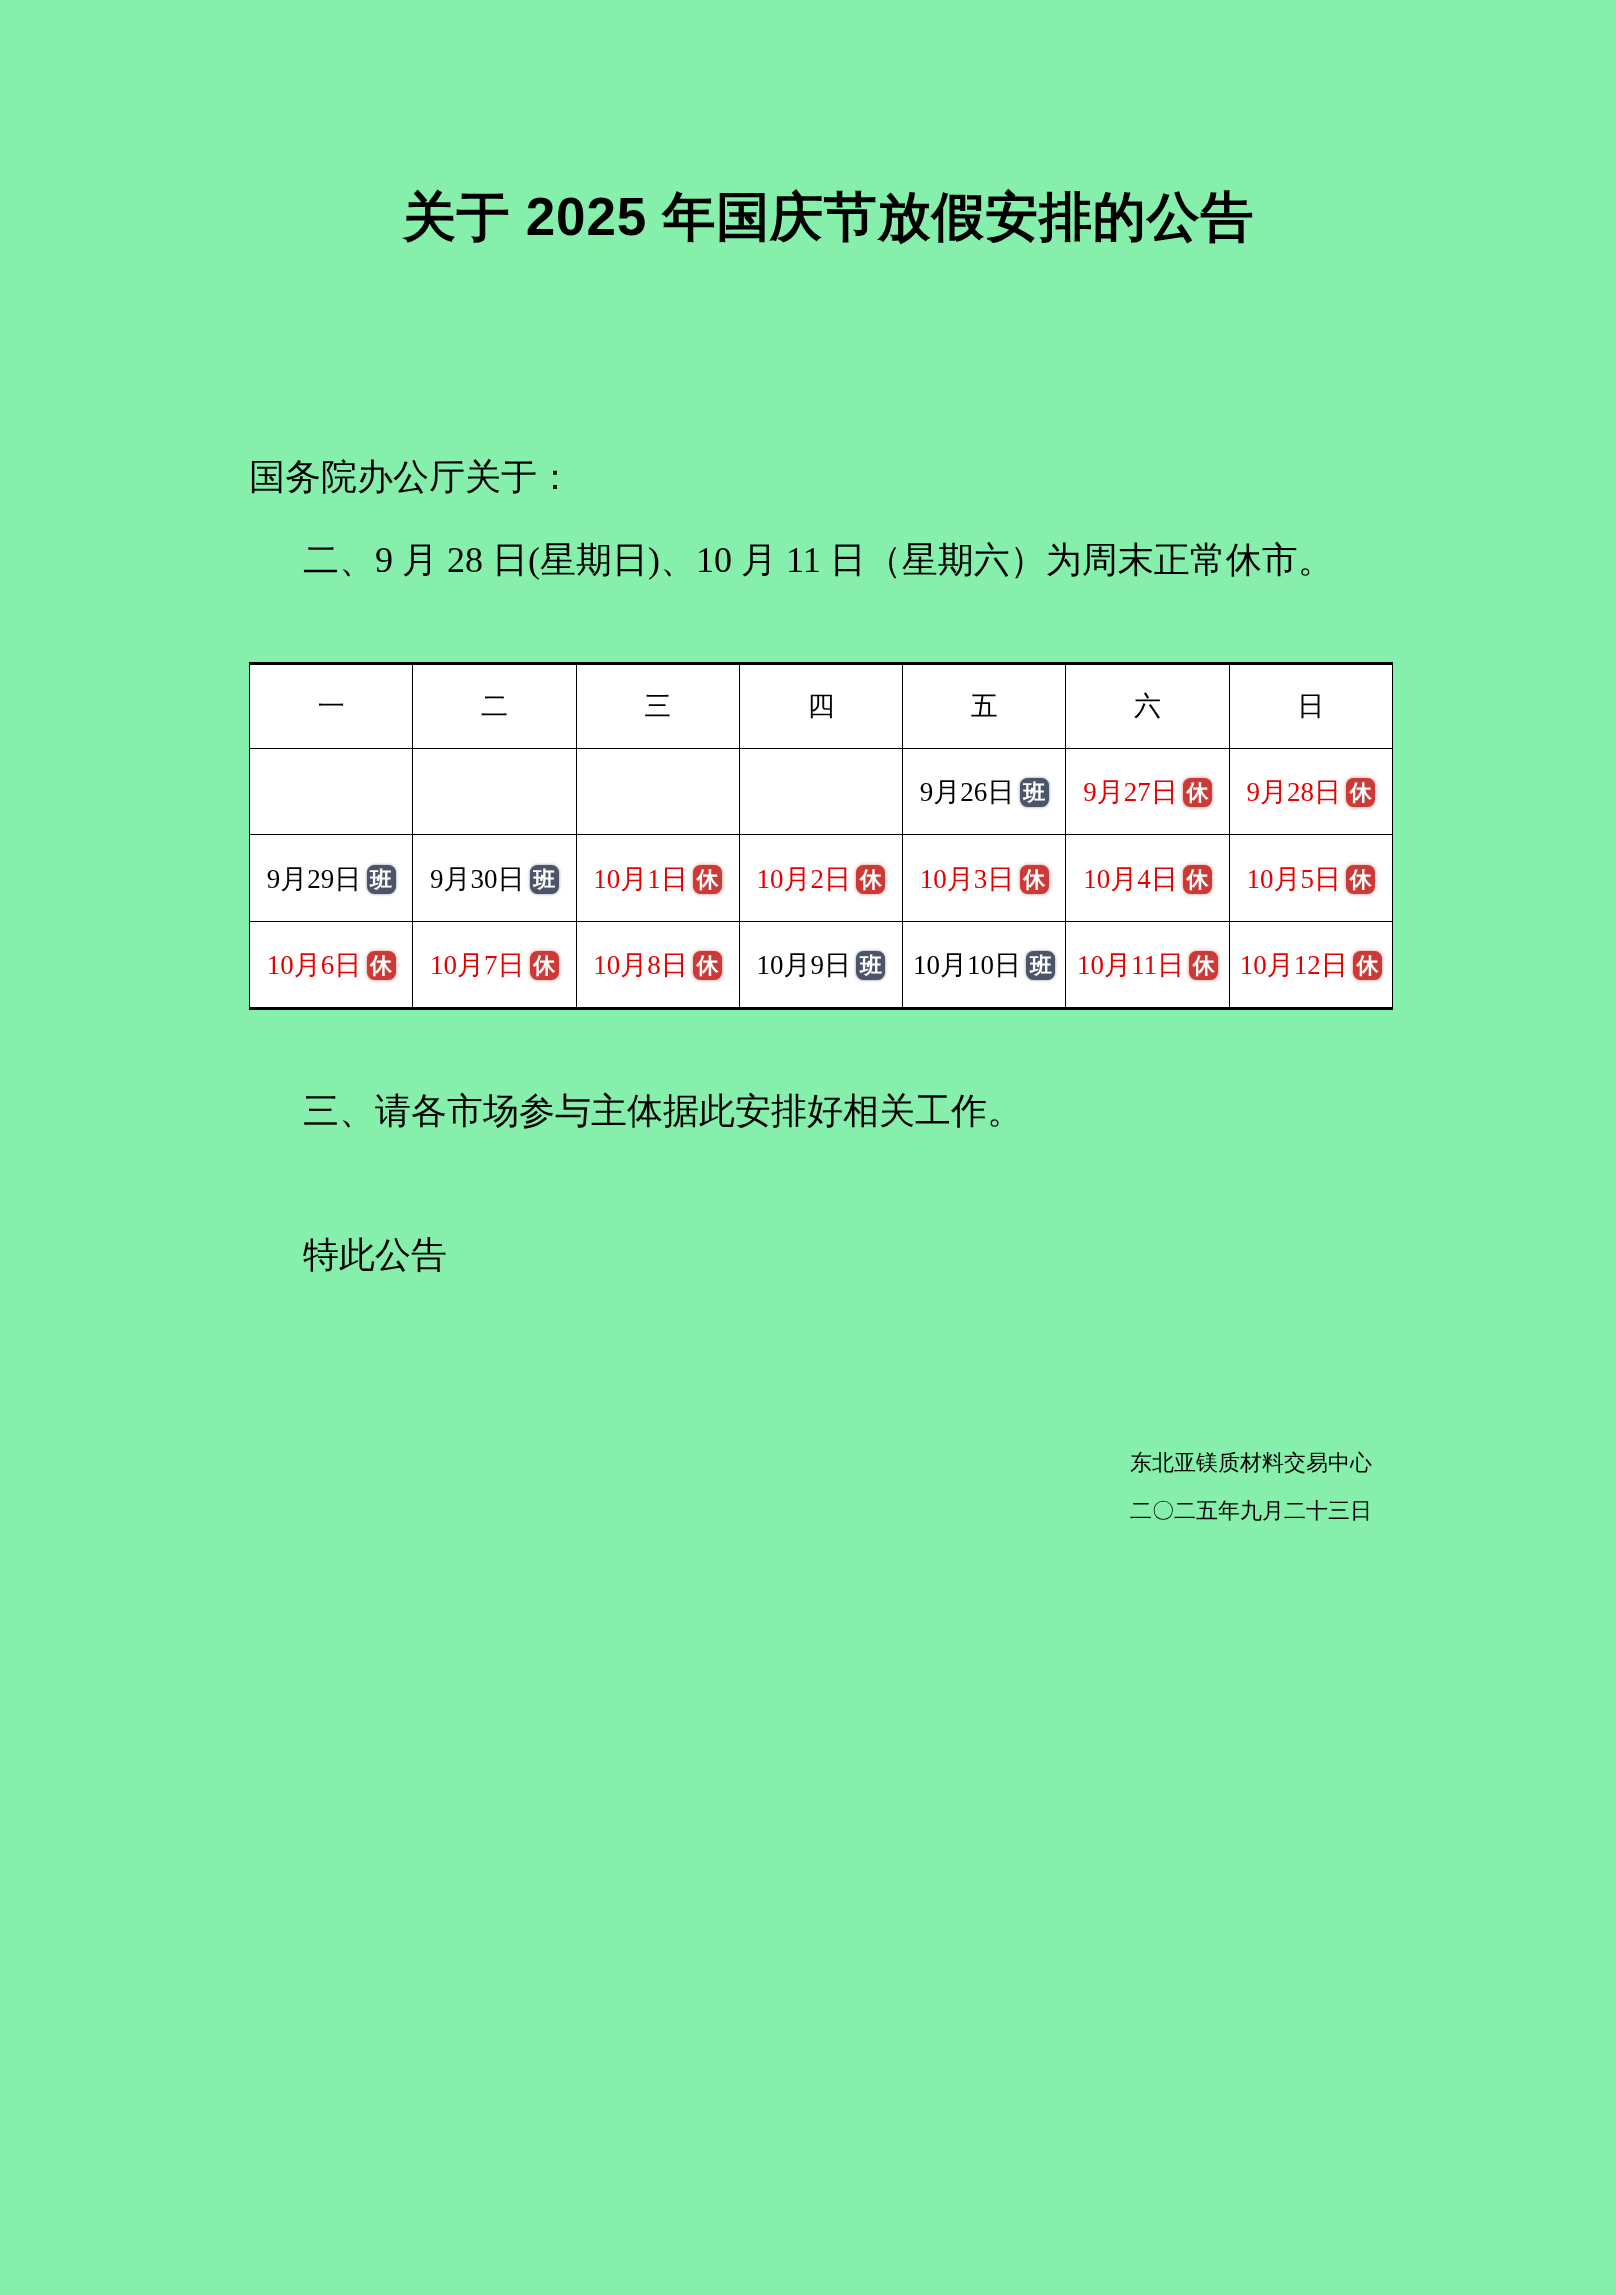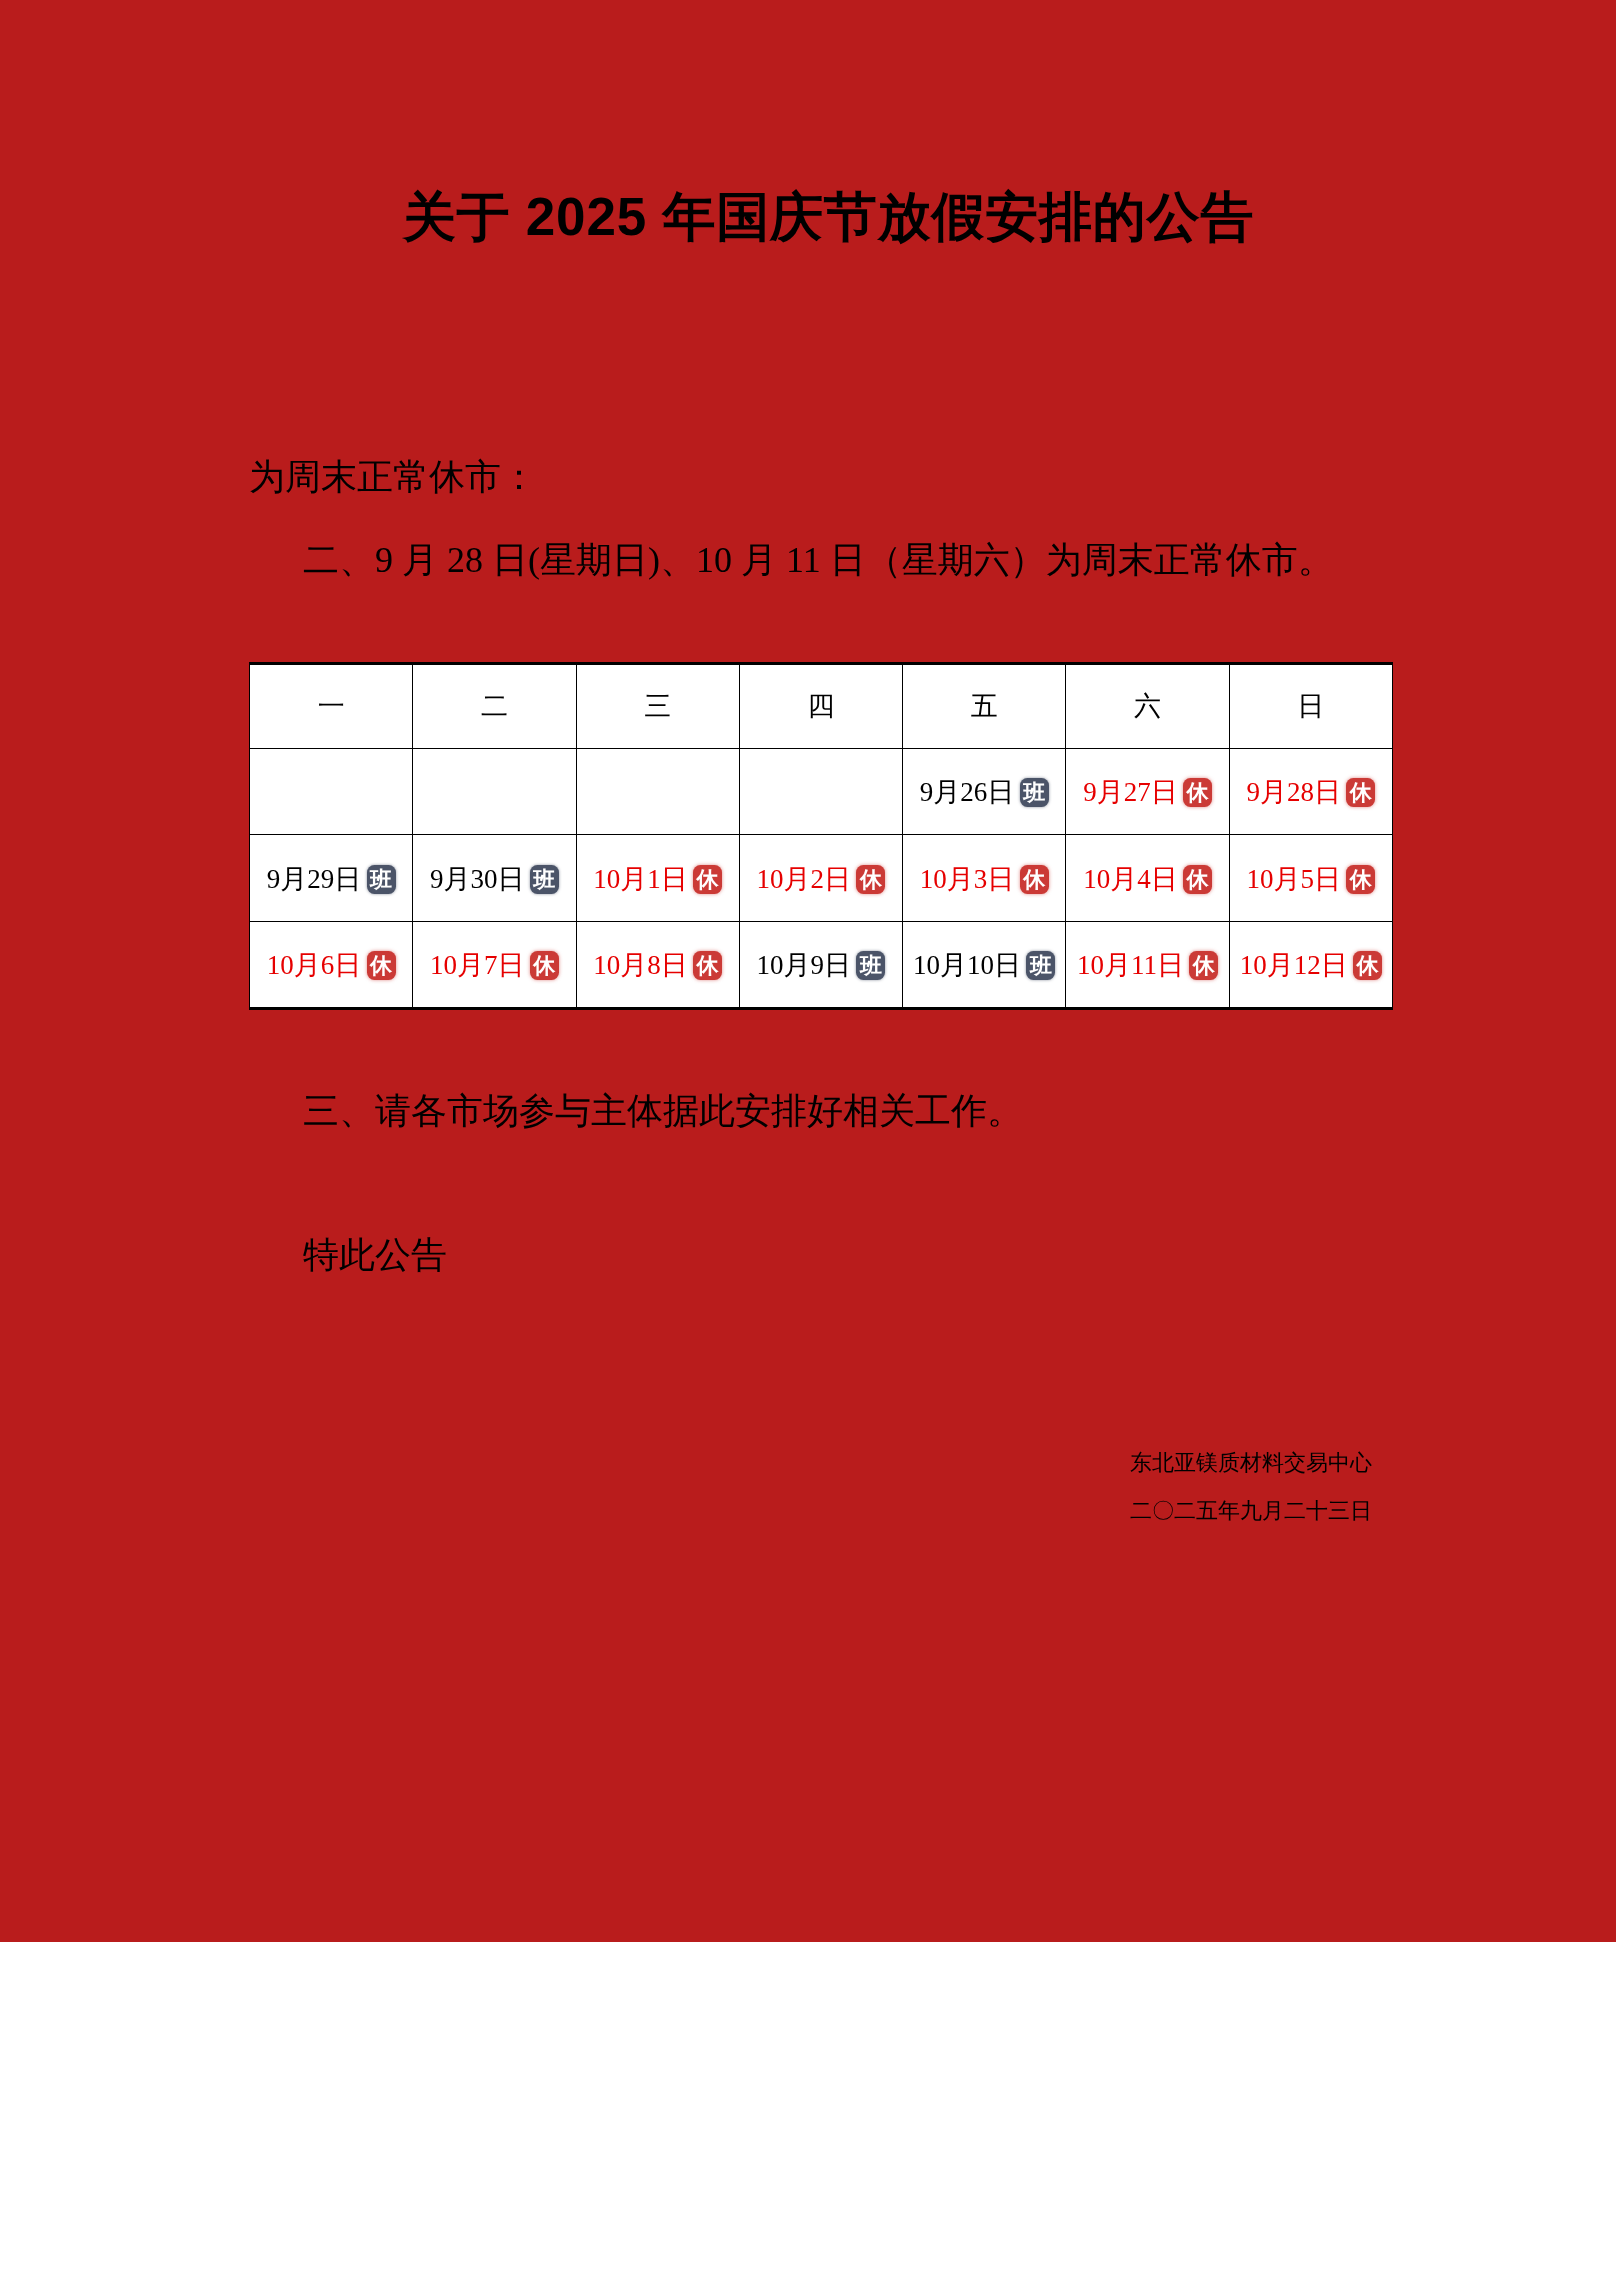--- a/index.html
+++ b/index.html
@@ -3,22 +3,22 @@
 <meta charset="utf-8">
 <style>
   html, body {
     margin: 0;
     padding: 0;
     background: #ffffff;
   }
   .page {
     position: relative;
     width: 1617px;
-    height: 1942px;
-    background: #b91c1c;
+    height: 2295px;
+    background: #86efac;
     overflow: hidden;
     color: #000;
   }
   .content {
     width: 1159px;
     margin-left: 249px;
   }
   
   .doc-title {
     margin: 185px 0 0 0;
@@ -101,21 +101,21 @@
 </head>
 <body>
 
 <div class="page">
   <div class="content">
 
     <h1 class="doc-title">关于 2025 年国庆节放假安排的公告</h1>
 
     <div class="body-text">
 
-      <p class="salutation">为周末正常休市：</p>
+      <p class="salutation">国务院办公厅关于：</p>
 
 
 
       <p class="para-two">二、9 月 28 日(星期日)、10 月 11 日（星期六）为周末正常休市。</p>
 
       <div class="cal-wrap">
         <table class="calendar">
           <thead>
             <tr class="head-row">
                 <th>一</th>

